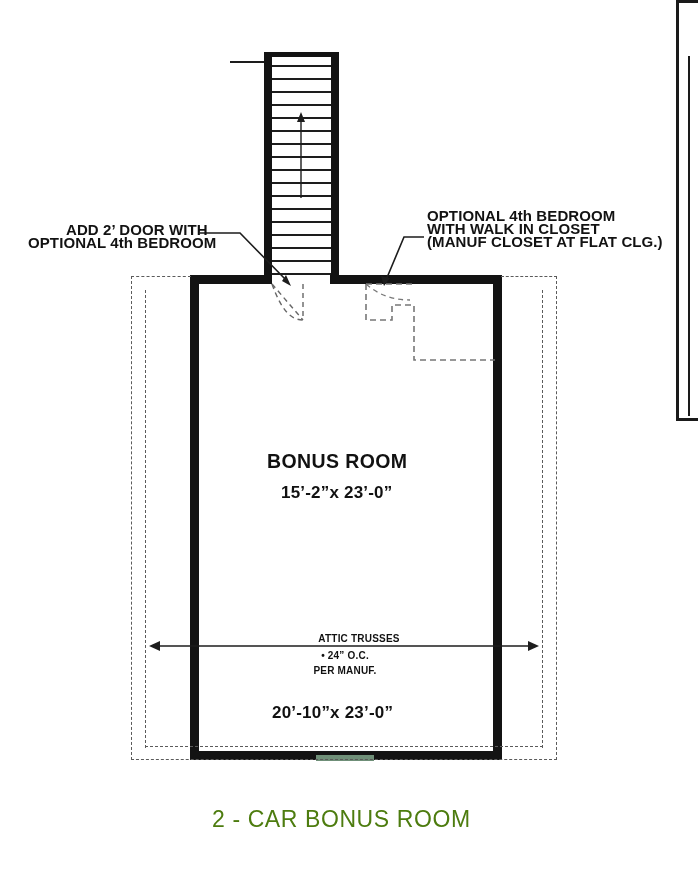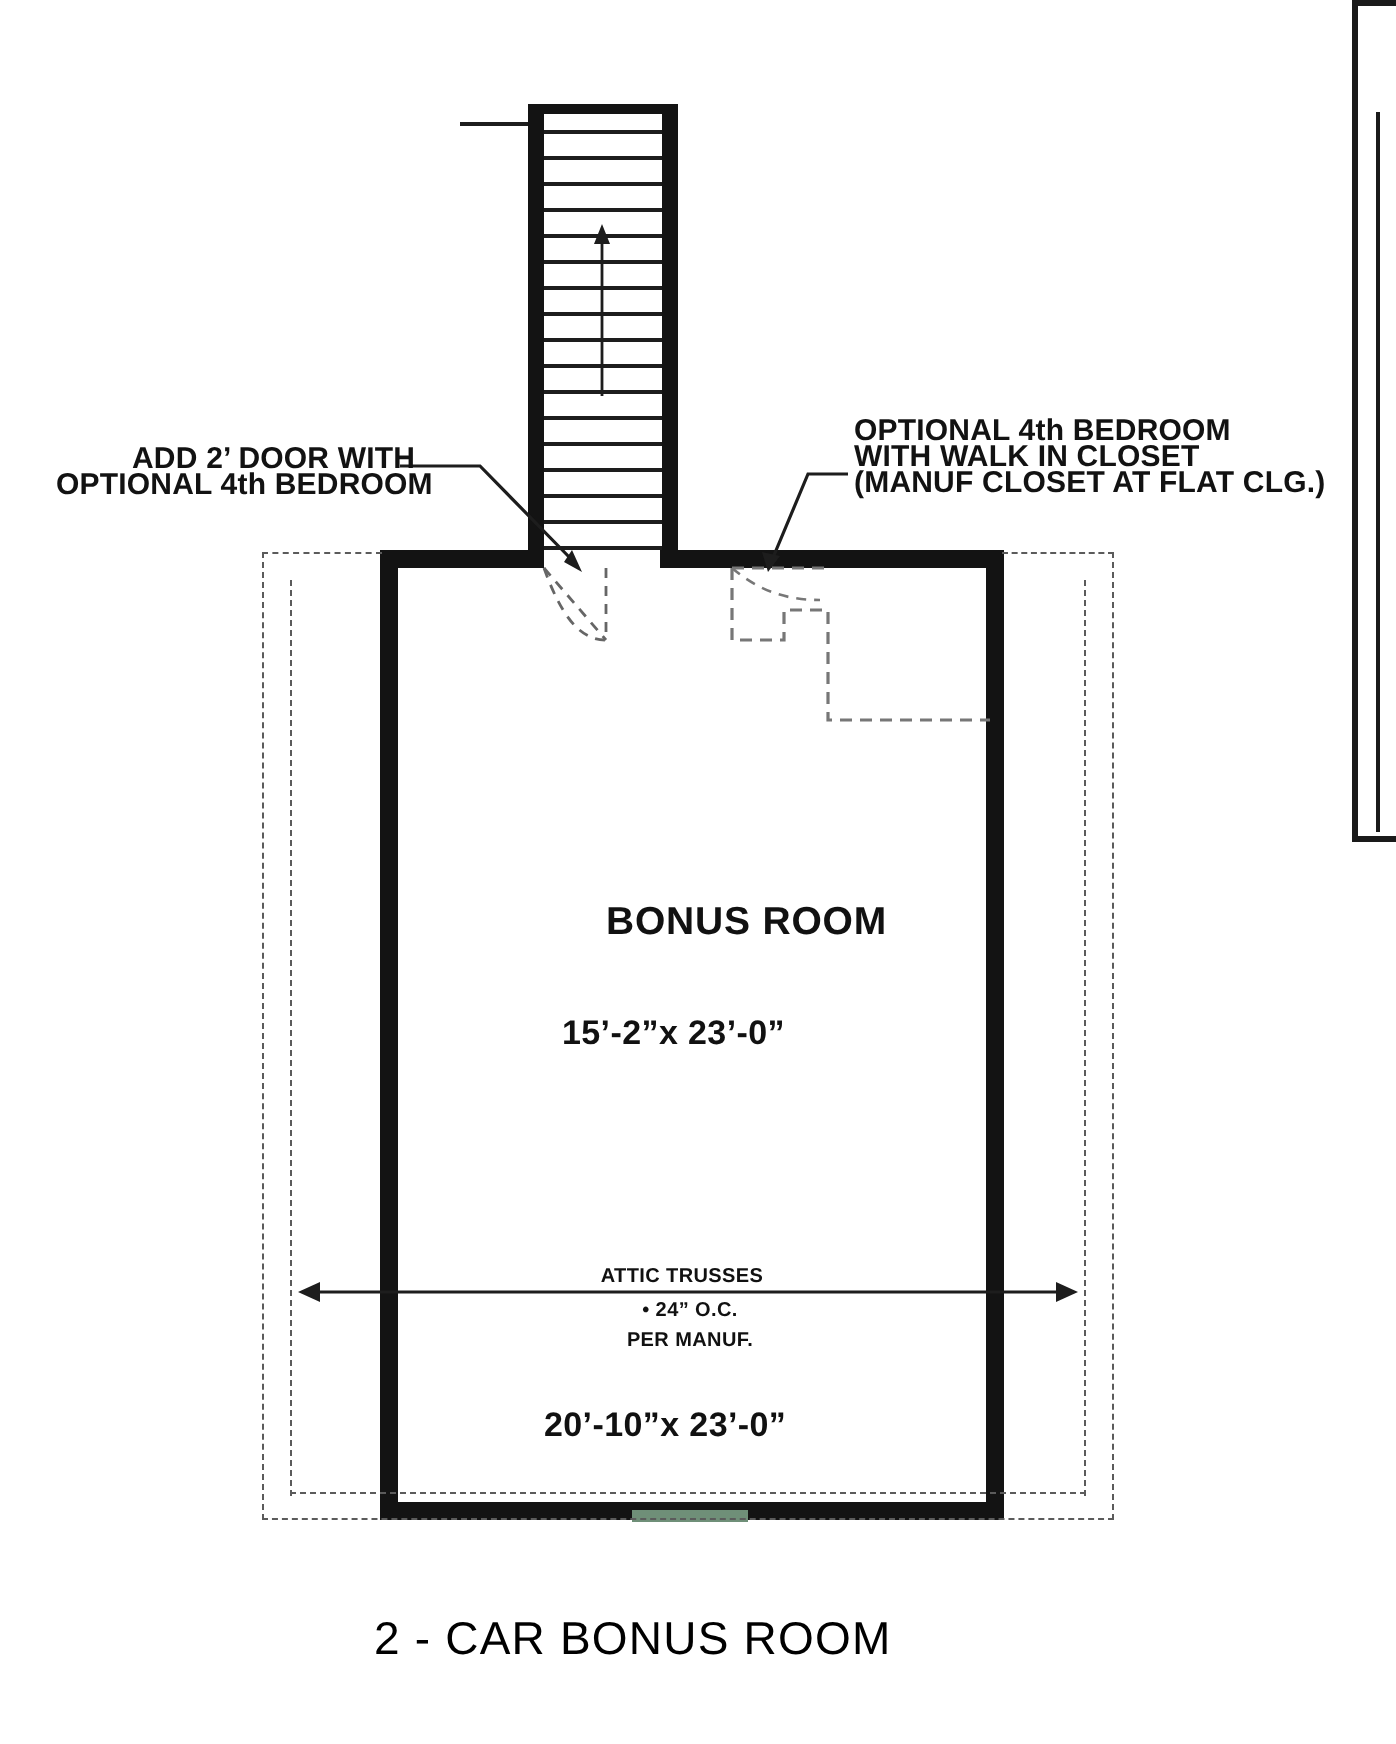--- a/index.html
+++ b/index.html
@@ -85,21 +85,22 @@
     letter-spacing: .2px;
   }
   .garage-dim {
     font-size: 17px;
     font-weight: bold;
     letter-spacing: .2px;
   }
   .title {
     font-size: 23px;
     letter-spacing: .6px;
-    color: #000000;
+    color: #4d7c0f;
+    margin-left: 25px;
   }
 
   svg.overlay {
     position: absolute;
     left: 0; top: 0;
     width: 698px;
     height: 872px;
     pointer-events: none;
   }
 </style>
@@ -180,24 +181,24 @@
     <polygon points="539,646 528,641 528,651" fill="#1d1d1d"></polygon>
   </svg>
 
   <div class="txt note" style="left:66px; top:221px;">ADD 2’ DOOR WITH</div>
   <div class="txt note" style="left:28px; top:234px;">OPTIONAL 4th BEDROOM</div>
 
   <div class="txt note" style="left:427px; top:207px;">OPTIONAL 4th BEDROOM</div>
   <div class="txt note" style="left:427px; top:220px;text-align:center;">WITH WALK IN CLOSET</div>
   <div class="txt note" style="left:427px; top:233px;">(MANUF CLOSET AT FLAT CLG.)</div>
 
-  <div class="txt room-name" style="left:267px; top:450px;margin-left:36px;">BONUS ROOM</div>
-  <div class="txt room-dim" style="left:281px; top:483px;margin-top:24px;">15’-2”x 23’-0”</div>
-
-  <div class="txt truss-note" style="left:286px; top:633px; width:110px;">ATTIC TRUSSES</div>
+  <div class="txt room-name" style="left:267px; top:450px;">BONUS ROOM</div>
+  <div class="txt room-dim" style="left:281px; top:483px;">15’-2”x 23’-0”</div>
+
+  <div class="txt truss-note" style="left:304px; top:633px; width:110px;">ATTIC TRUSSES</div>
   <div class="txt truss-note" style="left:290px; top:650px; width:110px;">• 24” O.C.</div>
   <div class="txt truss-note" style="left:290px; top:665px; width:110px;">PER MANUF.</div>
 
   <div class="txt garage-dim" style="left:272px; top:703px;">20’-10”x 23’-0”</div>
 
   <div class="txt title" style="left:187px; top:806px;">2 - CAR BONUS ROOM</div>
 
 </div>
 
 </body></html>

